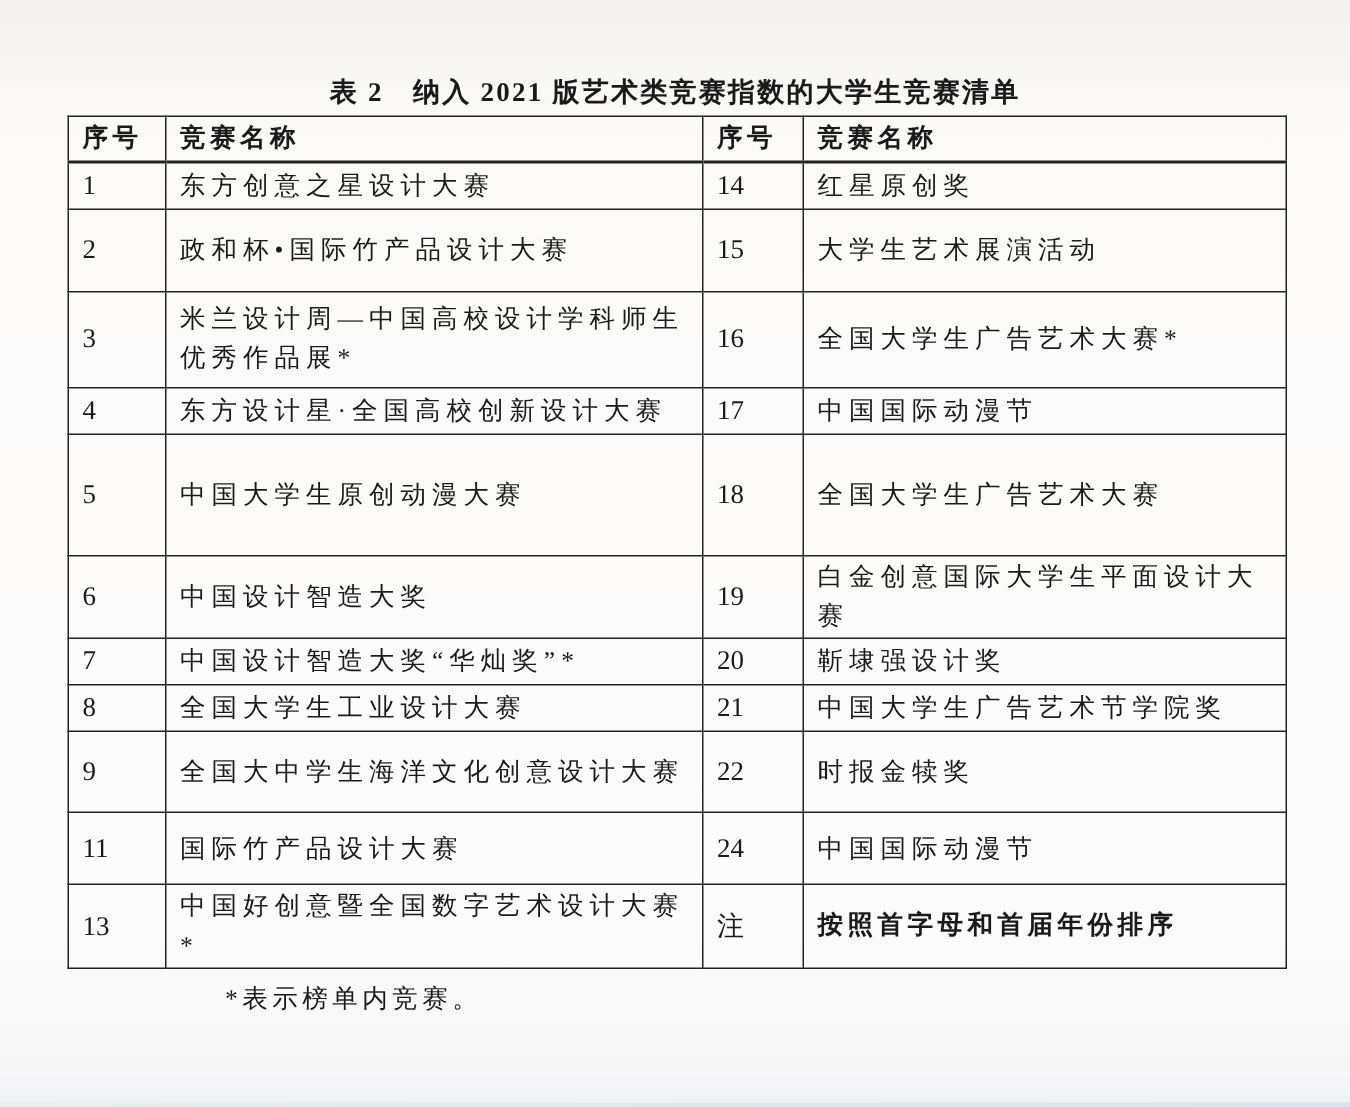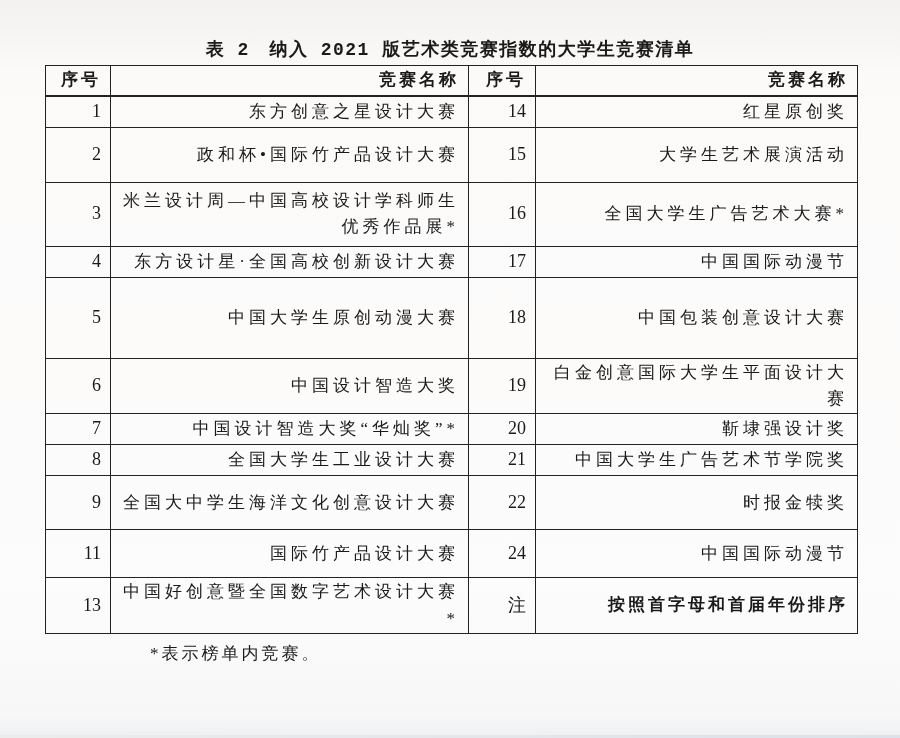--- a/index.html
+++ b/index.html
@@ -13,41 +13,41 @@
     background: linear-gradient(180deg, #f2f1f0 0%, #fbfaf9 10%, #fdfcfc 80%, #f7f7f8 97%, #eef0f3 100%);
     -webkit-font-smoothing: antialiased;
   }
   .page {
     position: relative;
     width: 900px;
     height: 738px;
   }
   .doc-title {
     margin: 0;
-    padding-top: 37px;
+    padding-top: 49px;
     padding-bottom: 4px;
     text-align: center;
     font-size: 18px;
     font-weight: bold;
     letter-spacing: 1.5px;
-    font-family: Liberation Mono, monospace;
+    font-family: Liberation Serif, serif;
   }
   table.comp-table {
     border-collapse: collapse;
     table-layout: fixed;
     margin-left: 45px;
     width: 812px;
   }
   .comp-table col.c-idx-l   { width: 65px;  }
   .comp-table col.c-name-l  { width: 358px; }
   .comp-table col.c-idx-r   { width: 67px;  }
   .comp-table col.c-name-r  { width: 322px; }
   .comp-table th, .comp-table td {
     border: 1.6px solid #222222;
-    text-align: right;
+    text-align: left;
     vertical-align: middle;
     padding: 1px 9px;
     font-size: 17px;
     letter-spacing: 4px;
     line-height: 1.55;
     word-break: break-all;
   }
   .comp-table thead th {
     font-weight: bold;
     letter-spacing: 3px;
@@ -143,21 +143,21 @@
     <td class="idx cell-idx-left">4</td>
     <td class="cell-name-left">东方设计星·全国高校创新设计大赛</td>
     <td class="idx cell-idx-right">17</td>
     <td class="cell-name-right">中国国际动漫节</td>
   </tr>
 
   <tr>
     <td class="idx cell-idx-left">5</td>
     <td class="cell-name-left">中国大学生原创动漫大赛</td>
     <td class="idx cell-idx-right">18</td>
-    <td class="cell-name-right">中国包装创意设计大赛</td>
+    <td class="cell-name-right">全国大学生广告艺术大赛</td>
   </tr>
 
   <tr>
     <td class="idx cell-idx-left">6</td>
     <td class="cell-name-left">中国设计智造大奖</td>
     <td class="idx cell-idx-right">19</td>
     <td class="cell-name-right">白金创意国际大学生平面设计大赛</td>
   </tr>
 
   <tr>

